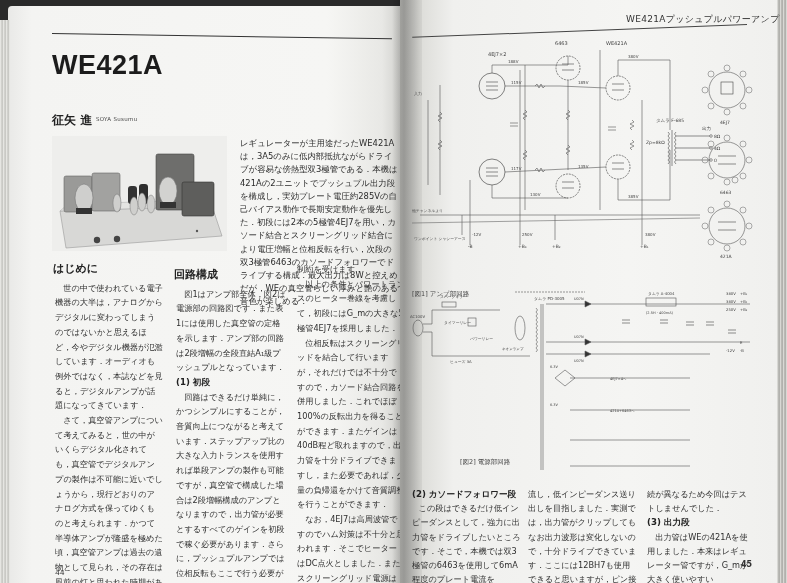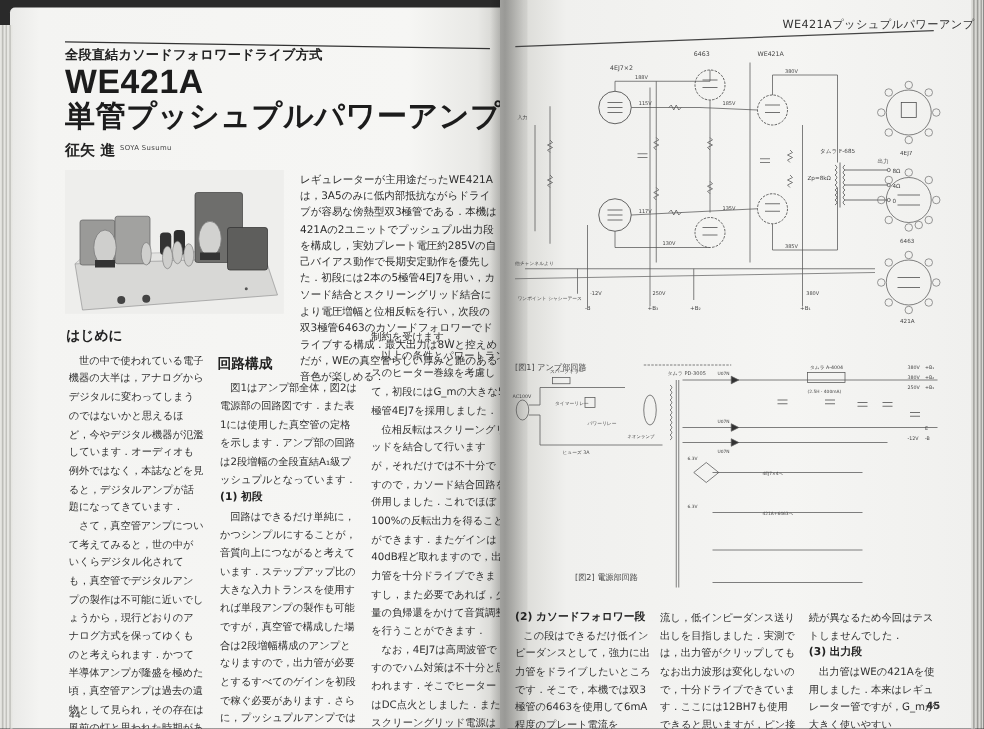--- a/index.html
+++ b/index.html
@@ -69,23 +69,21 @@
 </style>
 </head>
 <body>
 
 <div class="spread">
 
   <div class="page-left"></div>
   <div class="page-left-edge"></div>
 
   <div class="kicker-rule"></div>
-  <div class="kicker">全段直結カソードフォロワードライブ方式</div>
   <div class="title-1">WE421A</div>
-  <div class="title-2">単管プッシュプルパワーアンプ</div>
   <div class="author-jp">征矢 進</div>
   <div class="author-en">SOYA Susumu</div>
 
   <div class="photo">
     <svg width="175" height="115" viewBox="0 0 175 115">
       <rect x="0" y="0" width="175" height="115" fill="#eeeeec"></rect>
 
       <polygon points="8,75 160,70 170,100 14,112" fill="#d8d8d6" stroke="#999" stroke-width="0.6"></polygon>
       <polygon points="8,75 160,70 152,64 16,68" fill="#e4e4e2" stroke="#aaa" stroke-width="0.5"></polygon>
 
@@ -116,21 +114,21 @@
   <div class="lead">レギュレーターが主用途だったWE421Aは，3A5のみに低内部抵抗ながらドライブが容易な傍熱型双3極管である．本機は421Aの2ユニットでプッシュプル出力段を構成し，実効プレート電圧約285Vの自己バイアス動作で長期安定動作を優先した．初段には2本の5極管4EJ7を用い，カソード結合とスクリーングリッド結合により電圧増幅と位相反転を行い，次段の双3極管6463のカソードフォロワーでドライブする構成．最大出力は8Wと控えめだが，WEの真空管らしい厚みと艶のある音色が楽しめる．</div>
 
   <div class="col col-l1">
     <h3>はじめに</h3>
     <p>世の中で使われている電子機器の大半は，アナログからデジタルに変わってしまうのではないかと思えるほど，今やデジタル機器が氾濫しています．オーディオも例外ではなく，本誌などを見ると，デジタルアンプが話題になってきています．</p>
     <p>さて，真空管アンプについて考えてみると，世の中がいくらデジタル化されても，真空管でデジタルアンプの製作は不可能に近いでしょうから，現行どおりのアナログ方式を保ってゆくものと考えられます．かつて半導体アンプが隆盛を極めた頃，真空管アンプは過去の遺物として見られ，その存在は風前の灯と思われた時期がありましたが，現在はその良さが認められ，再び真空管アンプがブームとなっています．私のように真空管アンプを愛する者にとっては，歓迎すべき現象です．</p>
 
   </div>
 
   <div class="col col-l2">
-    <h3 style="margin-top:22px">回路構成</h3>
+    <h3 style="margin-top:6px">回路構成</h3>
     <p>図1はアンプ部全体，図2は電源部の回路図です．また表1には使用した真空管の定格を示します．アンプ部の回路は2段増幅の全段直結A₁級プッシュプルとなっています．</p>
     <h4>(1) 初段</h4>
     <p>回路はできるだけ単純に，かつシンプルにすることが，音質向上につながると考えています．ステップアップ比の大きな入力トランスを使用すれば単段アンプの製作も可能ですが，真空管で構成した場合は2段増幅構成のアンプとなりますので，出力管が必要とするすべてのゲインを初段で稼ぐ必要があります．さらに，プッシュプルアンプでは位相反転もここで行う必要があり，回路設計は多くの</p>
   </div>
 
   <div class="col col-l3">
     <p style="text-indent:0">制約を受けます．</p>
     <p>以上の条件とパワートランスのヒーター巻線を考慮して，初段にはG_mの大きな5極管4EJ7を採用しました．</p>
     <p>位相反転はスクリーングリッドを結合して行いますが，それだけでは不十分ですので，カソード結合回路を併用しました．これでほぼ100%の反転出力を得ることができます．またゲインは40dB程ど取れますので，出力管を十分ドライブできますし，また必要であれば，少量の負帰還をかけて音質調整を行うことができます．</p>
     <p>なお，4EJ7は高周波管ですのでハム対策は不十分と思われます．そこでヒーターはDC点火としました．またスクリーングリッド電源は次段のカソードから取り出して，4EJ7のプレート電圧が安定するように考えてあります．</p>

